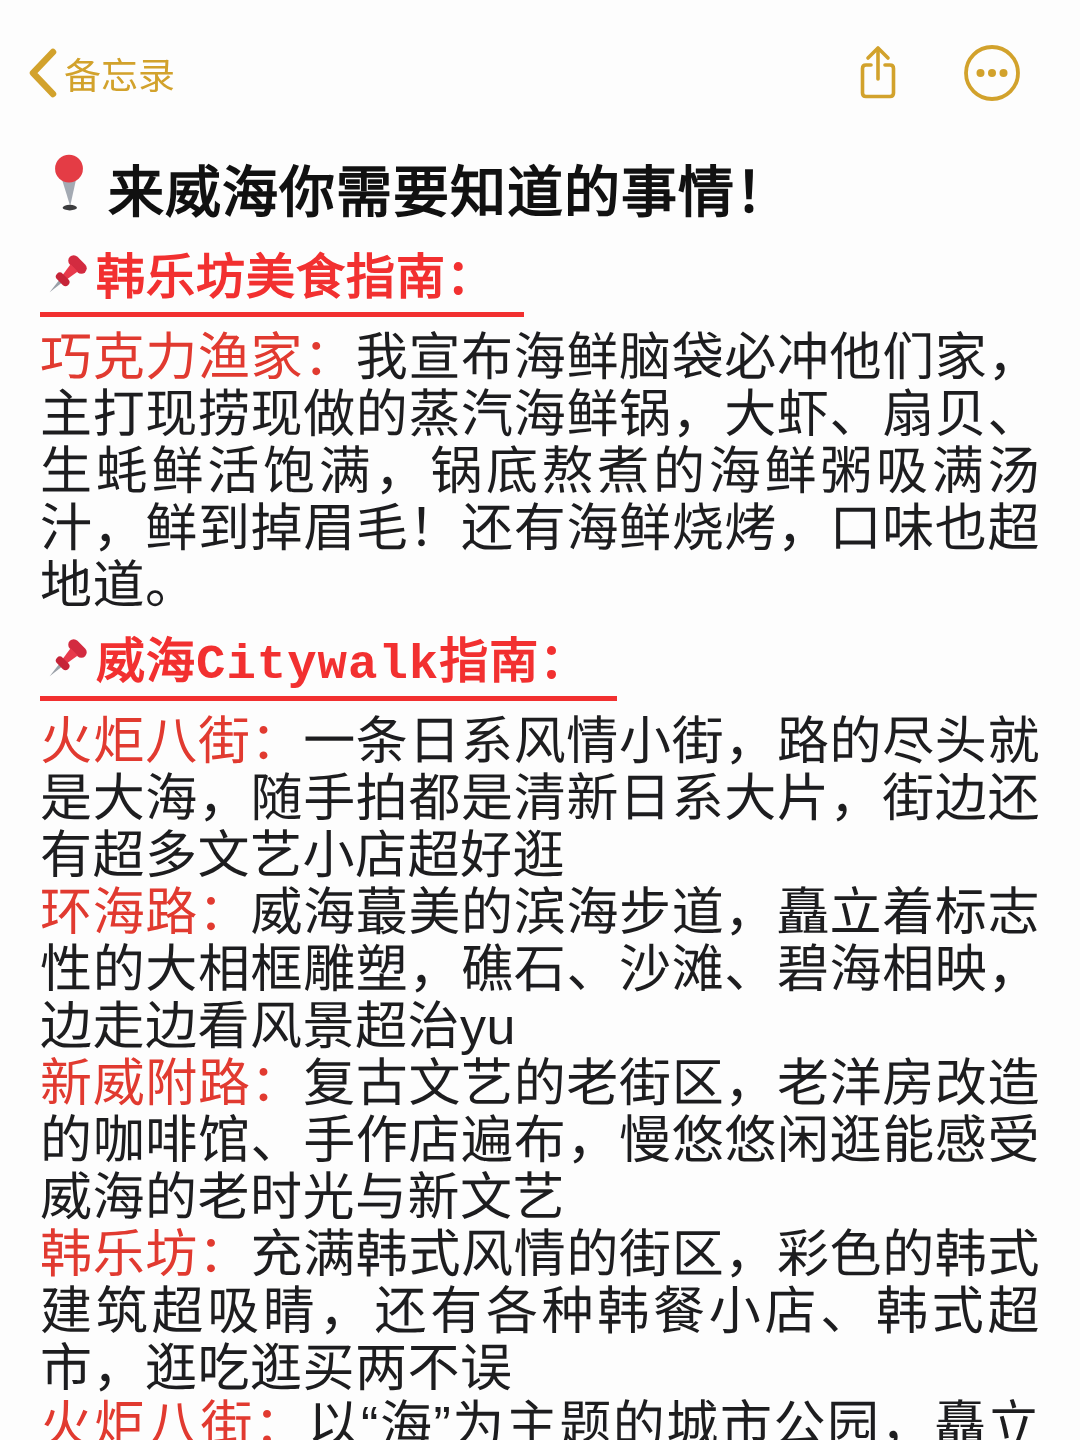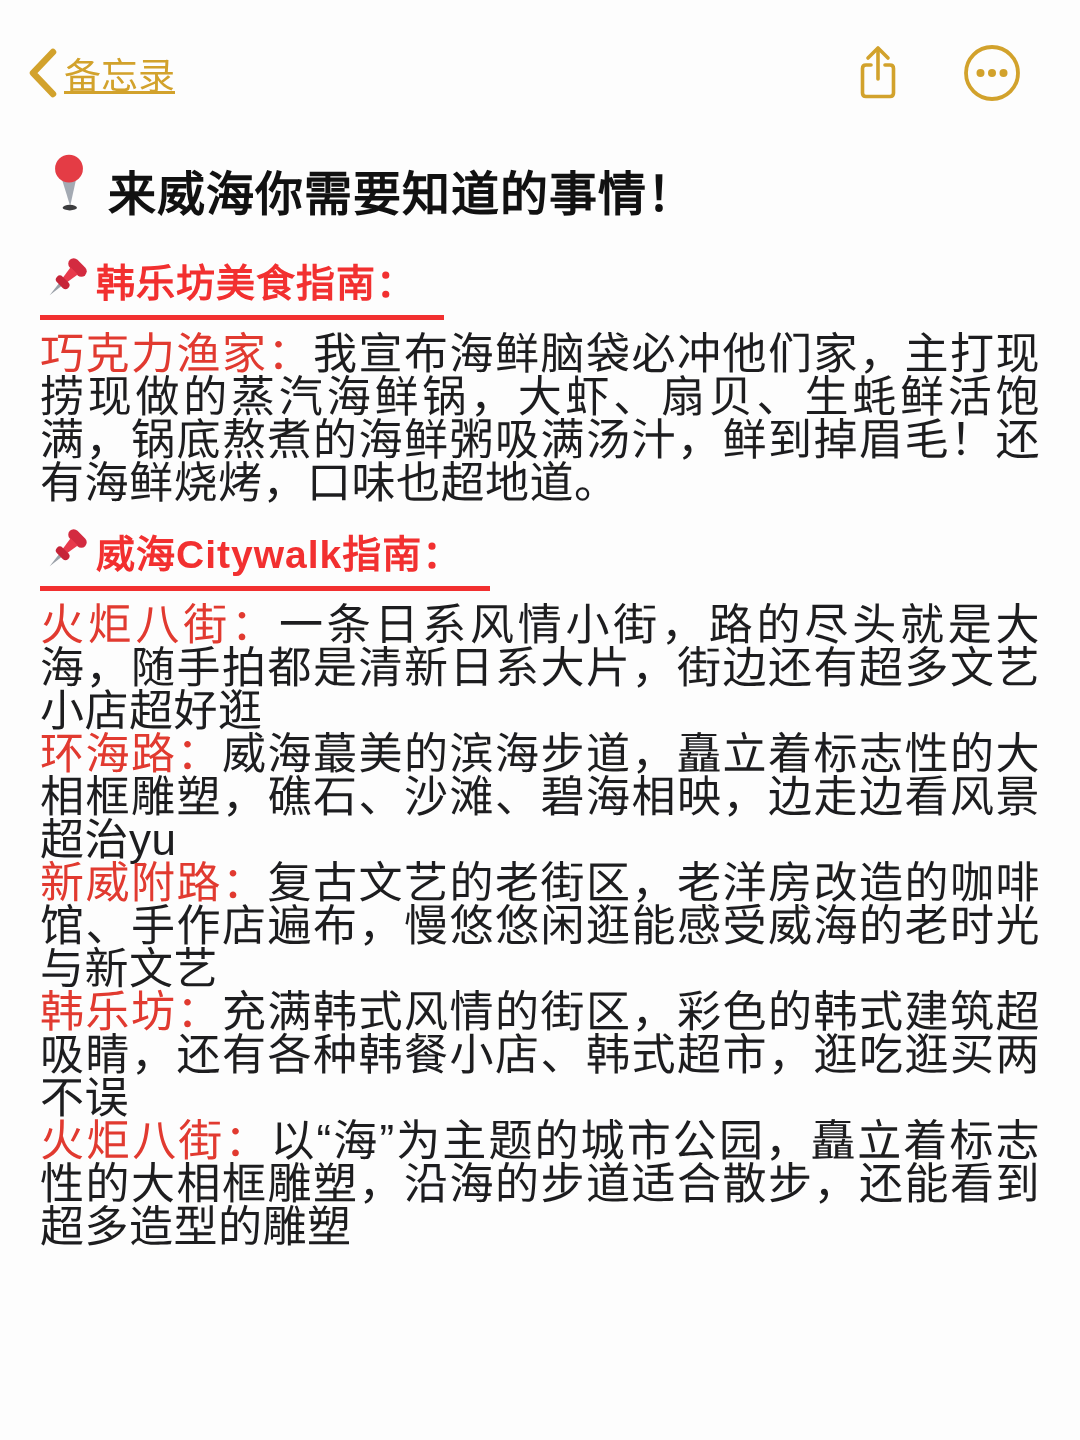--- a/index.html
+++ b/index.html
@@ -25,58 +25,58 @@
     padding:18px 58px 0 26px;
   }
   .back-button{
     display:flex;
     align-items:center;
     gap:6px;
     background:none;border:none;cursor:pointer;
     color:var(--accent-gold);
     font-size:37px;
     font-family:inherit;
-    text-decoration:underline;
   }
   .back-button svg{display:block;}
   .nav-actions{display:flex;align-items:center;gap:60px;}
   .icon-button{background:none;border:none;cursor:pointer;padding:0;display:block;}
   .icon-button svg{display:block;}
   
   .note{
     padding:14px 40px 0 40px;
   }
   .note-title{
-    font-size:48px;
+    font-size:56px;
     line-height:78px;
     font-weight:800;
     color:#111;
     letter-spacing:1px;
     margin:10px 0 2px 0;
     display:flex;
     align-items:center;
     gap:10px;
   }
   .note-title svg{flex:0 0 auto;}
   .section-heading{
     display:inline-block;
-    font-size:39px;
+    font-size:49px;
     line-height:56px;
     font-weight:800;
     color:var(--heading-red);
     border-bottom:5px solid var(--heading-red);
     padding:0 28px 3px 0;
     margin:20px 0 12px 0;
     letter-spacing:1px;
+    font-family:Liberation Mono, monospace;
   }
   .section-heading.first{margin-top:14px;}
   .section-heading svg{vertical-align:-8px;margin-right:4px;}
   .entry{
-    font-size:44px;
-    line-height:43px;
+    font-size:52px;
+    line-height:57px;
     color:var(--text-black);
     text-align:justify;
     letter-spacing:.5px;
   }
   .entry-label{color:var(--label-red);}
 </style>
 </head>
 <body>
 
 <header class="navbar">

